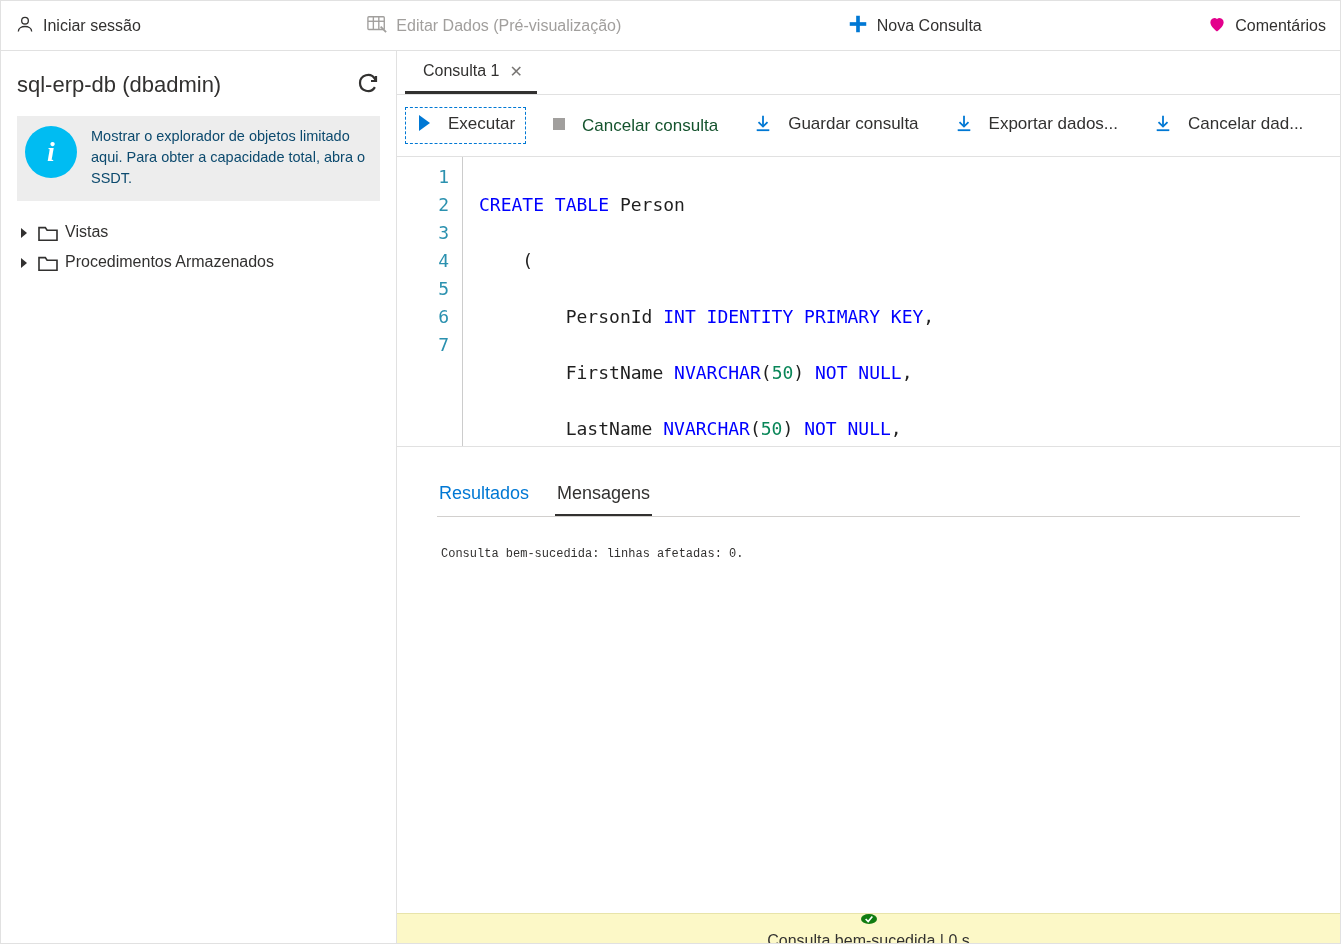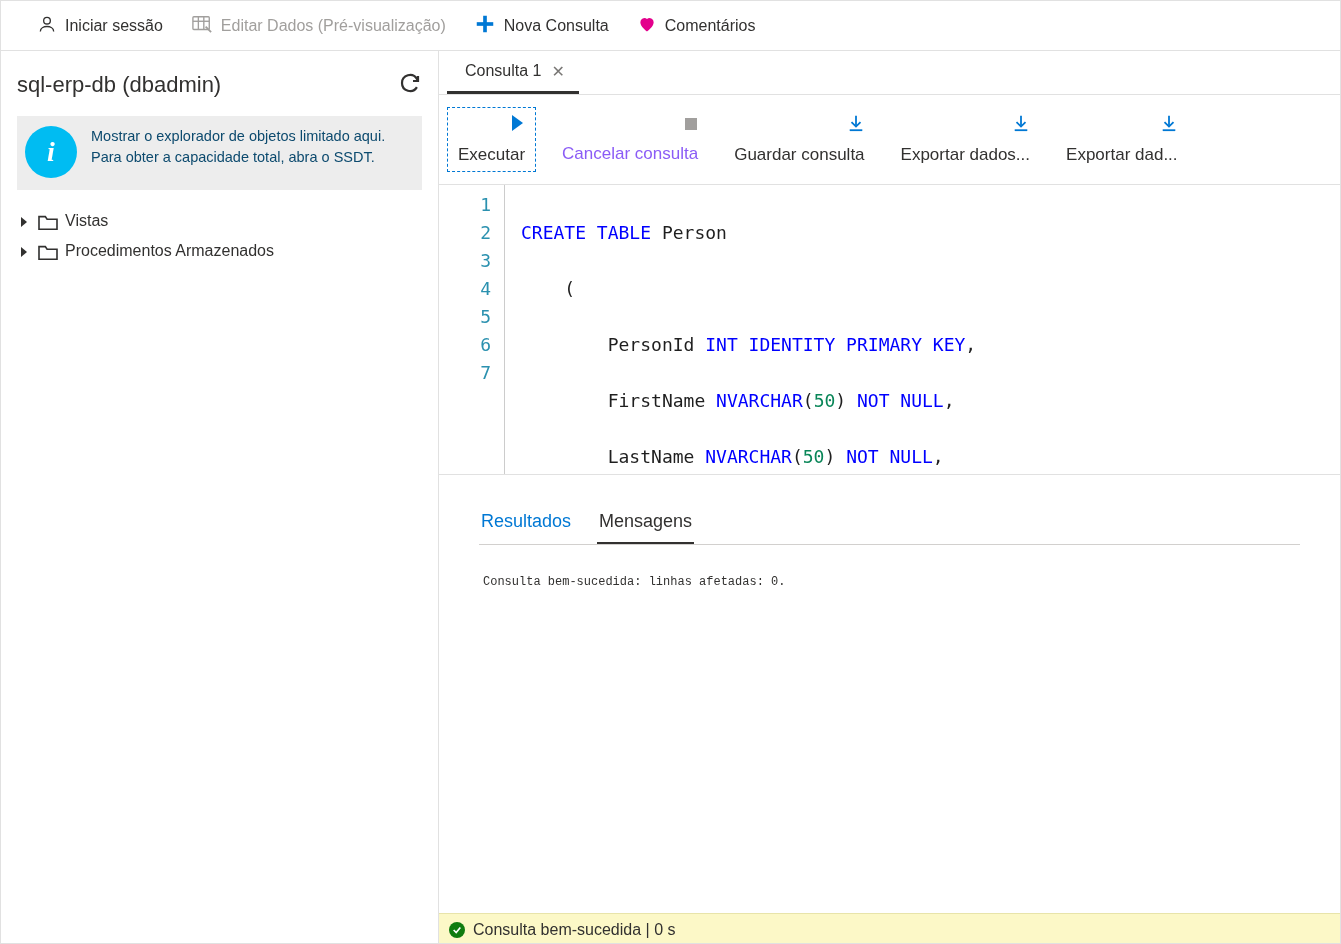--- a/index.html
+++ b/index.html
@@ -1,24 +1,24 @@
 <!DOCTYPE html>
 <html><head>
   <meta charset="utf-8">
   <style>
     * { box-sizing: border-box; margin: 0; padding: 0; }
     body { font-family: "Segoe UI", Arial, sans-serif; font-size: 14px; color: #323130; background: #fff; width: 1341px; height: 944px; overflow: hidden; border: 1px solid #e1e1e1; }
     
-    .top-bar { display: flex; align-items: center; height: 50px; padding: 0 36px; gap: 28px; border-bottom: 1px solid #e1e1e1; }
+    .top-bar { display: flex; align-items: center; height: 50px; padding: 0 14px; gap: 28px; border-bottom: 1px solid #e1e1e1; justify-content: space-between; }
     .top-btn { display: flex; align-items: center; gap: 8px; cursor: pointer; font-size: 16px; }
     .top-btn.disabled { color: #a19f9d; cursor: default; }
     
     .main { display: flex; height: calc(944px - 50px); }
     
-    .sidebar { width: 438px; border-right: 1px solid #e1e1e1; padding: 14px 16px; }
+    .sidebar { width: 396px; border-right: 1px solid #e1e1e1; padding: 14px 16px; }
     .db-header { display: flex; align-items: center; justify-content: space-between; padding: 6px 0 18px 0; }
     .db-name { font-size: 22px; font-weight: 400; }
     .refresh-btn { cursor: pointer; }
     
     .info-box { display: flex; gap: 14px; background: #ededed; padding: 10px 12px 12px 8px; }
     .info-icon-wrap { width: 52px; height: 52px; border-radius: 50%; background: #00bcf2; display: flex; align-items: center; justify-content: center; flex-shrink: 0; }
     .info-icon-wrap span { color: #fff; font-family: Georgia, serif; font-size: 28px; font-weight: bold; font-style: italic; }
     .info-text { font-size: 14.5px; line-height: 1.45; color: #0c4a6e; }
     
     .tree { margin-top: 16px; }
@@ -28,42 +28,42 @@
     .folder { width: 20px; height: 16px; }
     
     .editor-pane { flex: 1; display: flex; flex-direction: column; min-width: 0; }
     
     .tab-bar { display: flex; align-items: flex-end; border-bottom: 1px solid #e1e1e1; padding: 0 8px; height: 44px; }
     .tab { display: flex; align-items: flex-start; gap: 10px; padding: 10px 14px 10px 18px; font-size: 16px; cursor: pointer; }
     .tab.active { border-bottom: 3px solid #323130; font-weight: 400; }
     .tab-close { color: #797775; font-size: 16px; cursor: pointer; }
     
     .query-toolbar { display: flex; align-items: center; border-bottom: 1px solid #e1e1e1; padding: 12px 8px; gap: 16px; white-space: nowrap; overflow: hidden; }
-    .qtb-btn { display: flex; align-items: flex-end; gap: 8px; padding: 6px 10px; cursor: pointer; font-size: 17px; flex-direction: column; }
+    .qtb-btn { display: flex; align-items: flex-start; gap: 16px; padding: 6px 10px; cursor: pointer; font-size: 17px; }
     .qtb-btn.highlighted { border: 1px dashed #0078d4; }
-    .qtb-btn.disabled { color: #8b5cf6; }
+    .qtb-btn.disabled { color: #14532d; }
     .qtb-btn .icon-blue { color: #0078d4; }
     
     .code-editor { display: flex; font-family: Consolas, monospace; font-size: 18px; height: 290px; border-bottom: 1px solid #e1e1e1; overflow: hidden; }
     .gutter { width: 78px; text-align: right; color: #2b91af; padding: 6px 26px 0 0; user-select: none; position: relative; }
     .gutter::after { content:""; position:absolute; right:12px; top:0; bottom:0; width:1px; background:#ccc; }
     .gutter .ln { line-height: 28px; }
     .code { padding: 6px 0 0 4px; line-height: 28px; white-space: pre; }
     .kw { color: #0000ff; }
     .num { color: #098658; }
     .ident { color: #1f1f1f; }
     
     .results-pane { flex: 1; display: flex; flex-direction: column; padding: 30px 40px 0 40px; min-height: 0; }
     .result-tabs { display: flex; gap: 24px; border-bottom: 1px solid #d2d0ce; }
     .result-tab { padding: 6px 2px 10px 2px; font-size: 18px; cursor: pointer; }
     .result-tab.link { color: #0078d4; }
     .result-tab.active { border-bottom: 2px solid #323130; }
     .messages-body { padding: 30px 4px; font-family: Liberation Mono, monospace; font-size: 12px; flex: 1; }
     
-    .status-bar { height: 32px; background: #fcf8c7; border-top: 1px solid #e8e4aa; display: flex; align-items: center; gap: 8px; padding: 0 10px; font-size: 16px; }
+    .status-bar { height: 32px; background: #fcf8c7; border-top: 1px solid #e8e4aa; display: flex; align-items: center; gap: 8px; padding: 0 10px; font-size: 16px; flex-direction: column; }
     .status-icon { width: 16px; height: 16px; border-radius: 50%; background: #107c10; display: flex; align-items: center; justify-content: center; }
     .status-icon svg { display:block; }
     
     svg { flex-shrink: 0; }
   </style>
 </head>
 <body>
 
 <div class="top-bar">
   <div class="top-btn">
@@ -187,21 +187,21 @@
               <line x1="3" y1="18" x2="17" y2="18"></line>
             </svg></span>
         <span>Exportar dados...</span>
       </div>
       <div class="qtb-btn">
         <span class="icon-blue"><svg width="18" height="18" viewBox="0 0 20 20" fill="none" stroke="#0078d4" stroke-width="2">
               <line x1="10" y1="2" x2="10" y2="13"></line>
               <path d="M5 9l5 5 5-5"></path>
               <line x1="3" y1="18" x2="17" y2="18"></line>
             </svg></span>
-        <span>Exportar dad...</span>
+        <span>Cancelar dad...</span>
       </div>
     </div>
 
     <div class="code-editor">
       <div class="gutter">
         <div class="ln">1</div>
         <div class="ln">2</div>
         <div class="ln">3</div>
         <div class="ln">4</div>
         <div class="ln">5</div>

